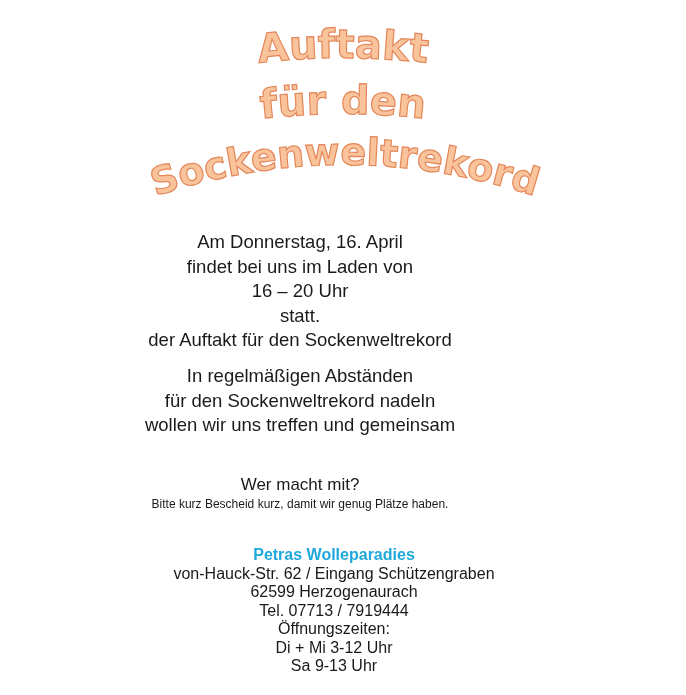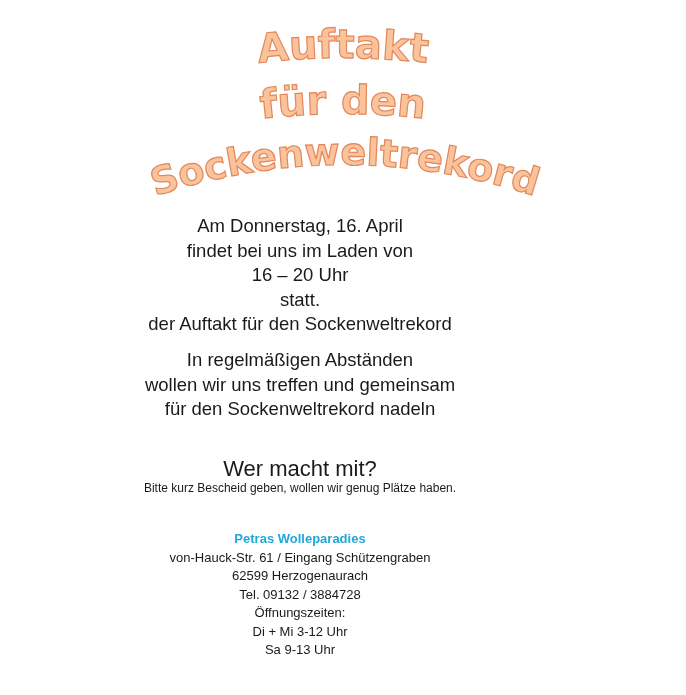--- a/index.html
+++ b/index.html
@@ -1,25 +1,25 @@
 <!DOCTYPE html>
 <html><head>
   <meta charset="utf-8">
   <style>
     html, body { margin: 0; padding: 0; background: #ffffff; }
     body { width: 686px; height: 695px; position: relative; overflow: hidden;
            font-family: "Liberation Sans", "DejaVu Sans", sans-serif; color: #1a1a1a; }
     .title-svg { position: absolute; left: 0; top: 0; width: 686px; height: 210px; }
     .title-text { font-family: "DejaVu Sans", sans-serif; font-weight: bold;
                   fill: #F9C49C; stroke: #E4875A; stroke-width: 1.2px; }
-    .block { position: absolute; left: 0; width: 600px; text-align: center; }
+    .block { position: absolute; left: 0; width: 600px; text-align: center; margin-top: 16px; }
     .body-text { font-size: 18.5px; line-height: 24.5px; }
-    .q { font-size: 22px; line-height: 22px; }
+    .q { font-size: 17px; line-height: 22px; }
     .small { font-size: 12px; line-height: 16px; }
-    .shop { font-size: 13px; line-height: 18.5px; }
+    .shop { font-size: 16px; line-height: 18.5px; padding-left: 34px; }
     .shop-name { color: #1FA8DC; font-weight: bold; }
   </style>
 </head>
 <body>
 
 <svg class="title-svg" viewBox="0 0 686 210">
   <defs>
     <path id="arc1" d="M 250 64 Q 343 52 436 64"></path>
     <path id="arc2" d="M 250 120 Q 343 108 436 120"></path>
     <path id="arc3" d="M 168 192 Q 343 138 522 192"></path>
@@ -38,30 +38,30 @@
 <div class="block body-text" style="top:214px;">
   <div>Am Donnerstag, 16. April</div>
   <div>findet bei uns im Laden von</div>
   <div>16 – 20 Uhr</div>
   <div>statt.</div>
   <div>der Auftakt für den Sockenweltrekord</div>
 </div>
 
 <div class="block body-text" style="top:348px;">
   <div>In regelmäßigen Abständen</div>
+  <div>für den Sockenweltrekord nadeln</div>
   <div>wollen wir uns treffen und gemeinsam</div>
-  <div>für den Sockenweltrekord nadeln</div>
 </div>
 
 <div class="block" style="top:458px;">
   <div class="q">Wer macht mit?</div>
-  <div class="small">Bitte kurz Bescheid geben, wollen wir genug Plätze haben.</div>
+  <div class="small">Bitte kurz Bescheid kurz, damit wir genug Plätze haben.</div>
 </div>
 
 <div class="block shop" style="top:530px;">
   <div class="shop-name">Petras Wolleparadies</div>
-  <div>von-Hauck-Str. 61 / Eingang Schützengraben</div>
+  <div>von-Hauck-Str. 62 / Eingang Schützengraben</div>
   <div>62599 Herzogenaurach</div>
-  <div>Tel. 09132 / 3884728</div>
+  <div>Tel. 07713 / 7919444</div>
   <div>Öffnungszeiten:</div>
   <div>Di + Mi 3-12 Uhr</div>
   <div>Sa 9-13 Uhr</div>
 </div>
 
 </body></html>

